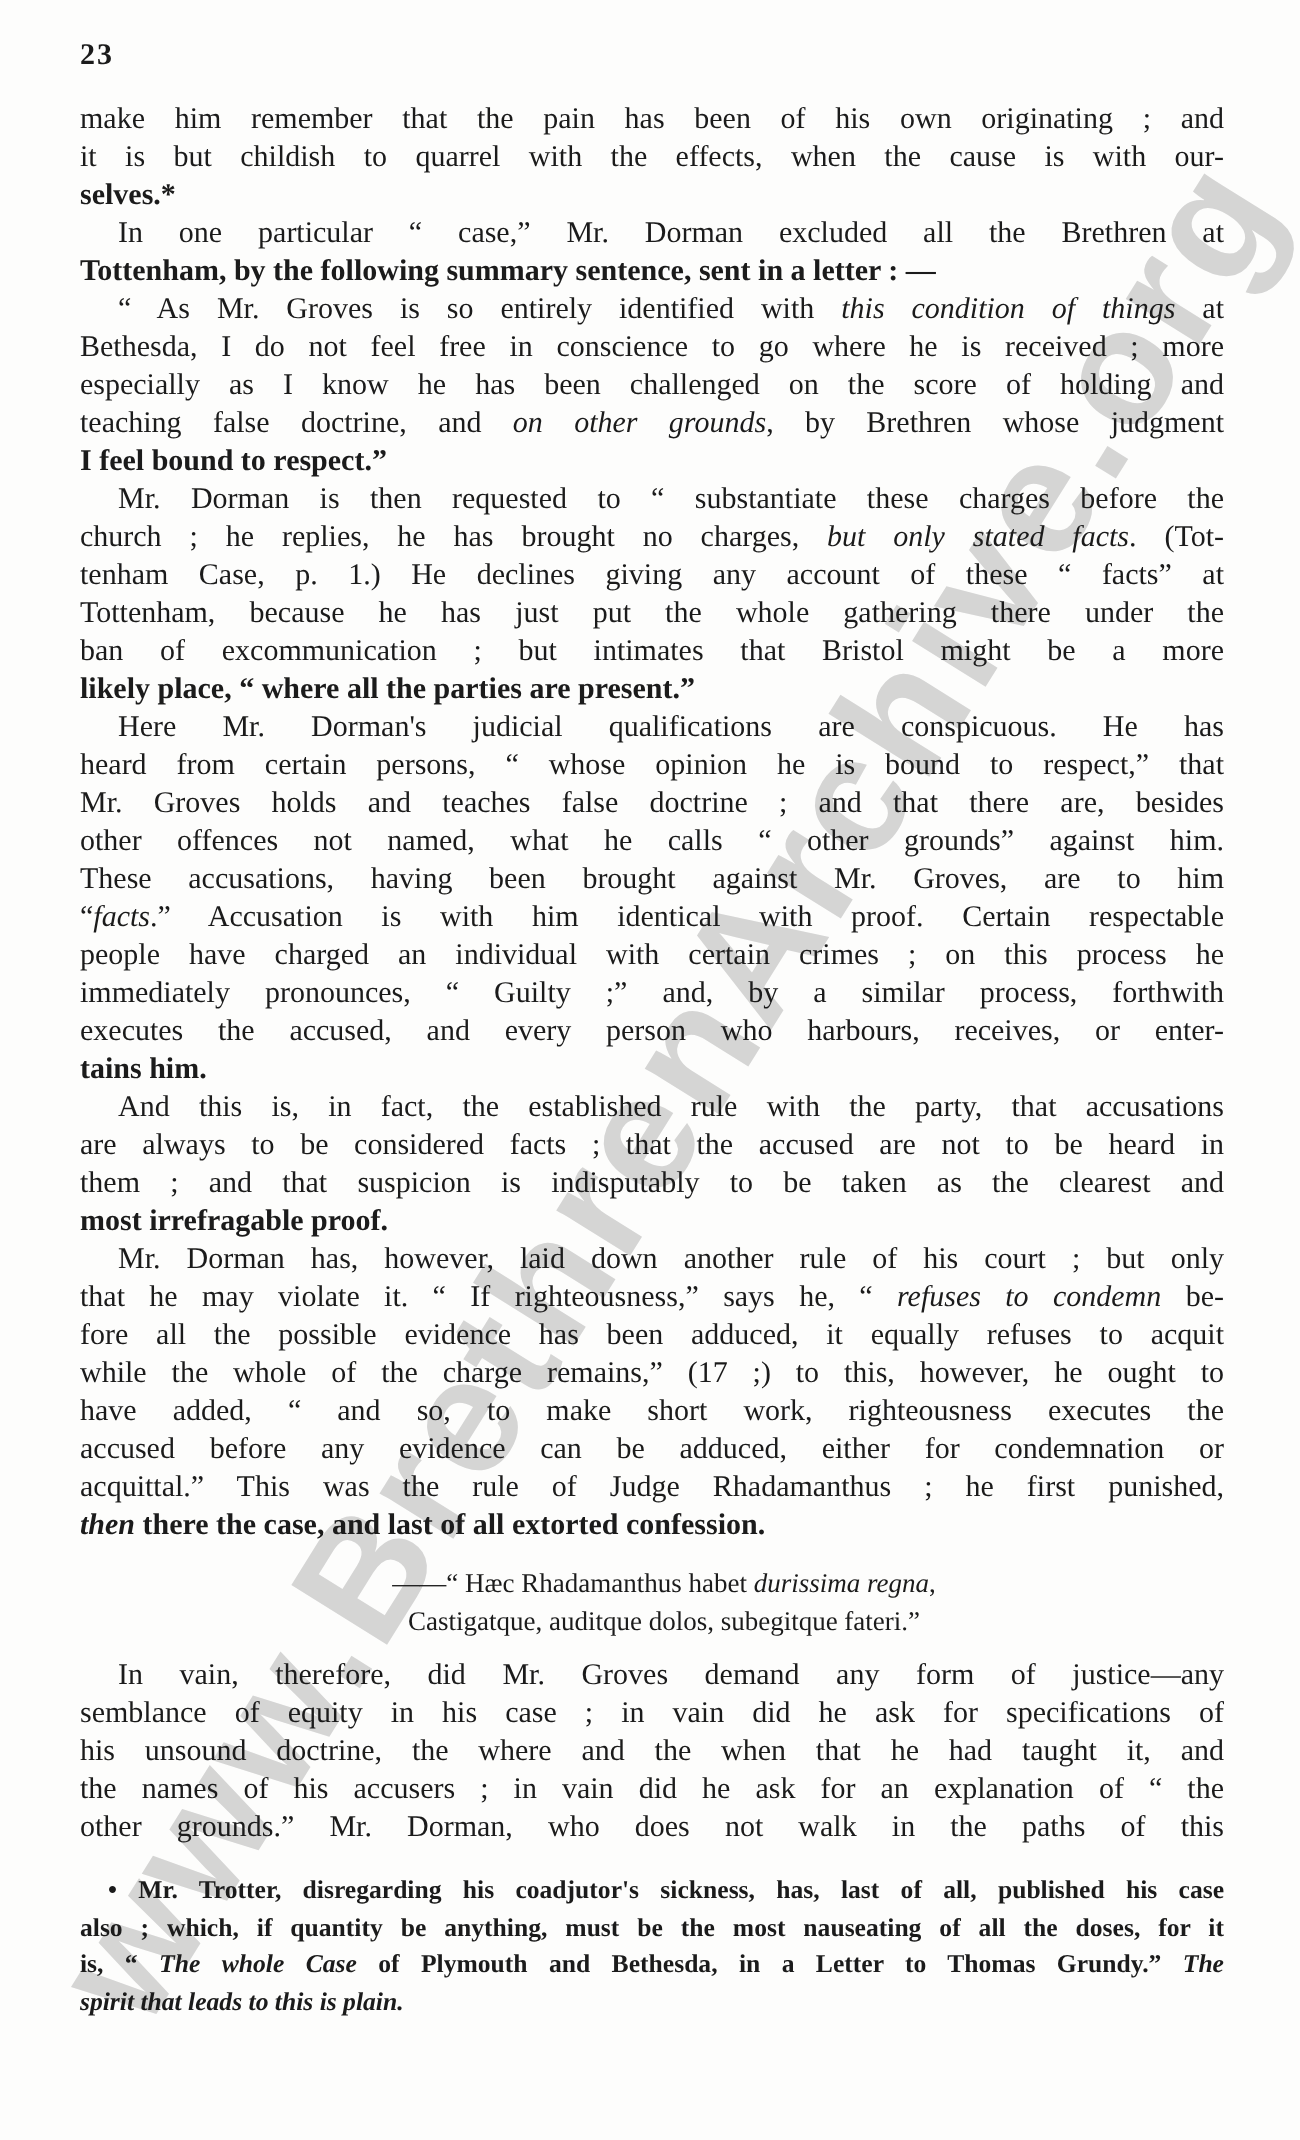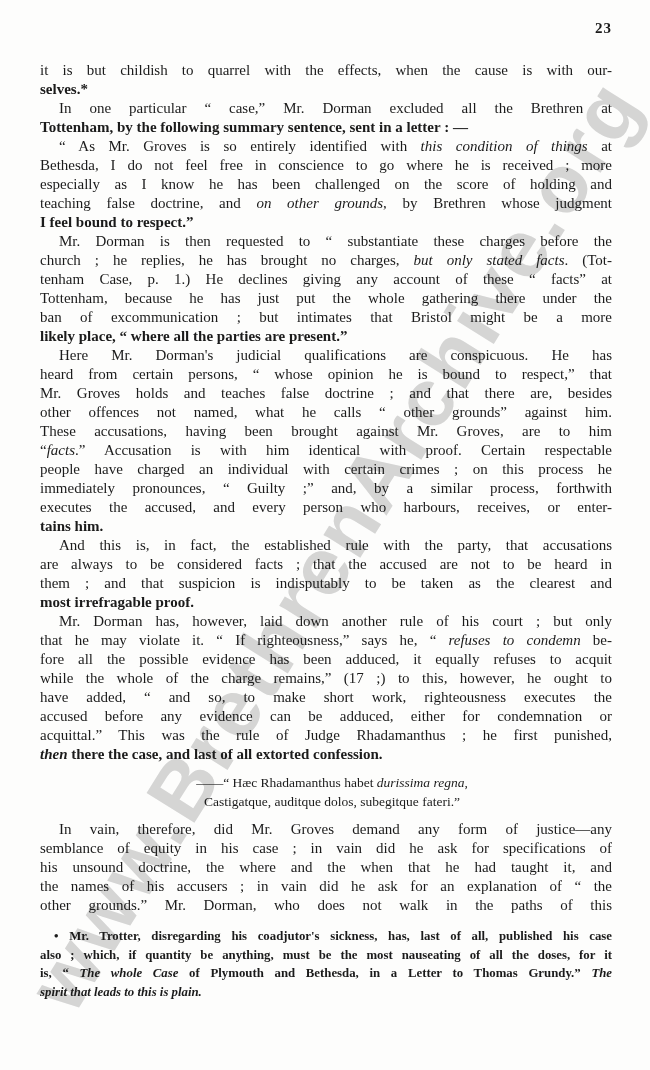--- a/index.html
+++ b/index.html
@@ -25,25 +25,25 @@
     z-index:1;
     user-select:none;
   }
   .col{
     position:absolute;
     left:40px;top:20px;
     width:572px;
     z-index:2;
   }
   .pagenum{
-    text-align:right;
+    text-align:left;
     font-weight:bold;
     font-size:15px;
     letter-spacing:1px;
-    margin-bottom:24px;
+    margin-bottom:14px;
   }
   .para{
     font-size:15px;
     line-height:19px;
   }
   .para .line{
     text-align:justify;
     text-align-last:justify;
     white-space:nowrap;
   }
@@ -88,20 +88,21 @@
 
 <div class="page">
 
   <div class="watermark">www.BrethrenArchive.org</div>
 
   <div class="col">
 
     <div class="pagenum">23</div>
 
     <div class="para">
+        <div class="line"><span>make him remember that the pain has been of his own originating ; and</span></div>
         <div class="line"><span>it is but childish to quarrel with the effects, when the cause is with our-</span></div>
         <div class="line last"><span>selves.*</span></div>
       </div>
     <div class="para">
         <div class="line ind"><span>In one particular “ case,” Mr. Dorman excluded all the Brethren at</span></div>
         <div class="line last"><span>Tottenham, by the following summary sentence, sent in a letter : —</span></div>
       </div>
     <div class="para">
         <div class="line ind"><span>“ As Mr. Groves is so entirely identified with </span><i>this condition of things</i><span> at</span></div>
         <div class="line"><span>Bethesda, I do not feel free in conscience to go where he is received ; more</span></div>

